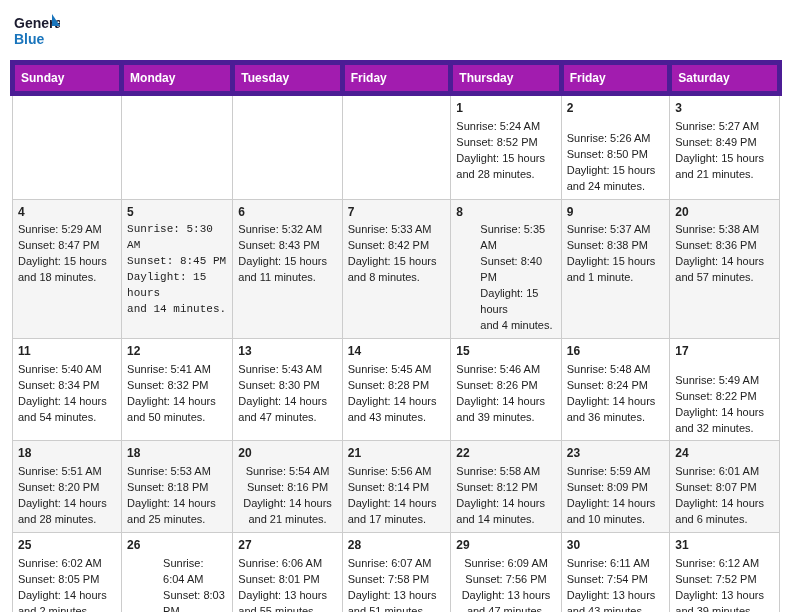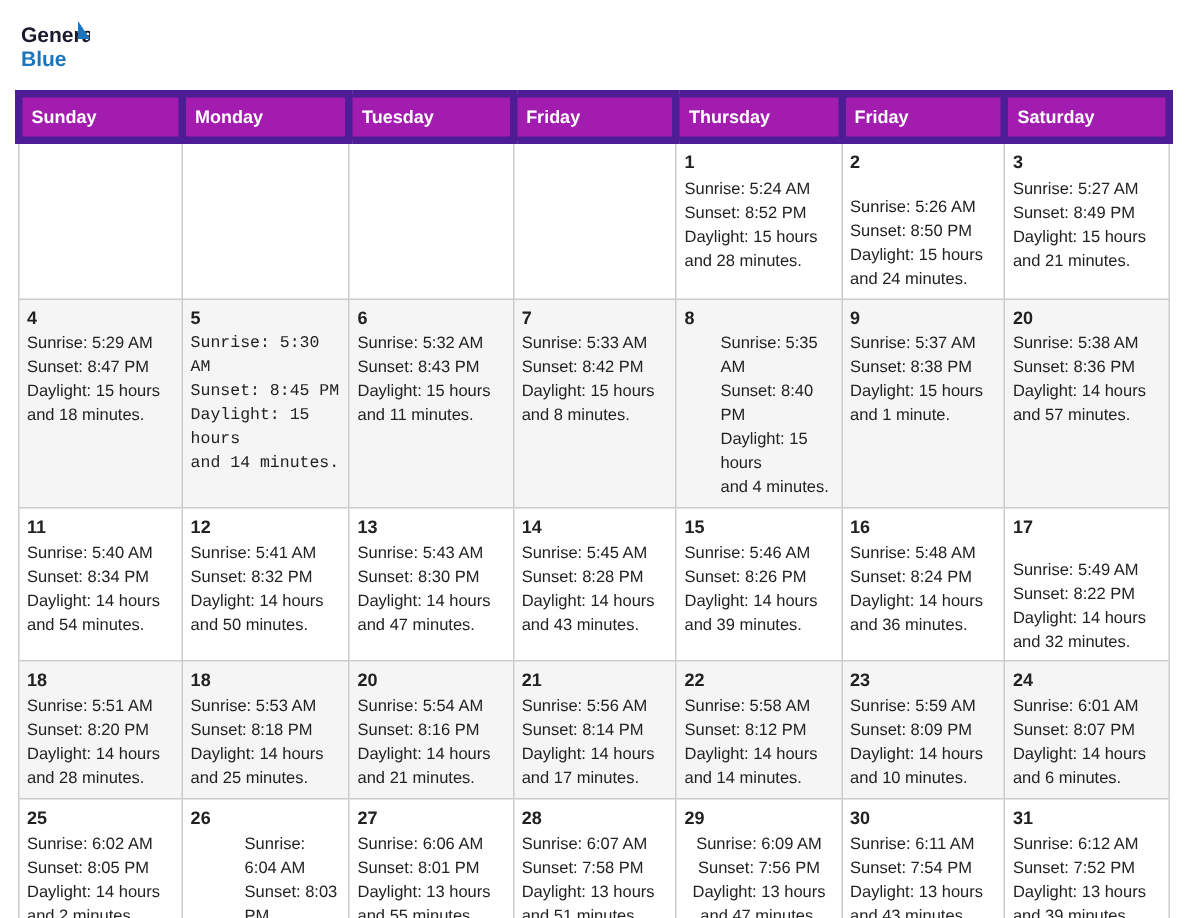--- a/index.html
+++ b/index.html
@@ -249,21 +249,21 @@
         </td>
         <td>
           <span class="day-number">18</span>
           <div class="day-info" style="white-space: pre-line;">Sunrise: 5:53 AM
 Sunset: 8:18 PM
 Daylight: 14 hours
 and 25 minutes.</div>
         </td>
         <td>
           <span class="day-number">20</span>
-          <div class="day-info" style="white-space: pre-line;">Sunrise: 5:54 AM
+          <div class="day-info" style="white-space: pre-line; text-align: center;">Sunrise: 5:54 AM
 Sunset: 8:16 PM
 Daylight: 14 hours
 and 21 minutes.</div>
         </td>
         <td>
           <span class="day-number">21</span>
           <div class="day-info" style="white-space: pre-line;">Sunrise: 5:56 AM
 Sunset: 8:14 PM
 Daylight: 14 hours
 and 17 minutes.</div>

